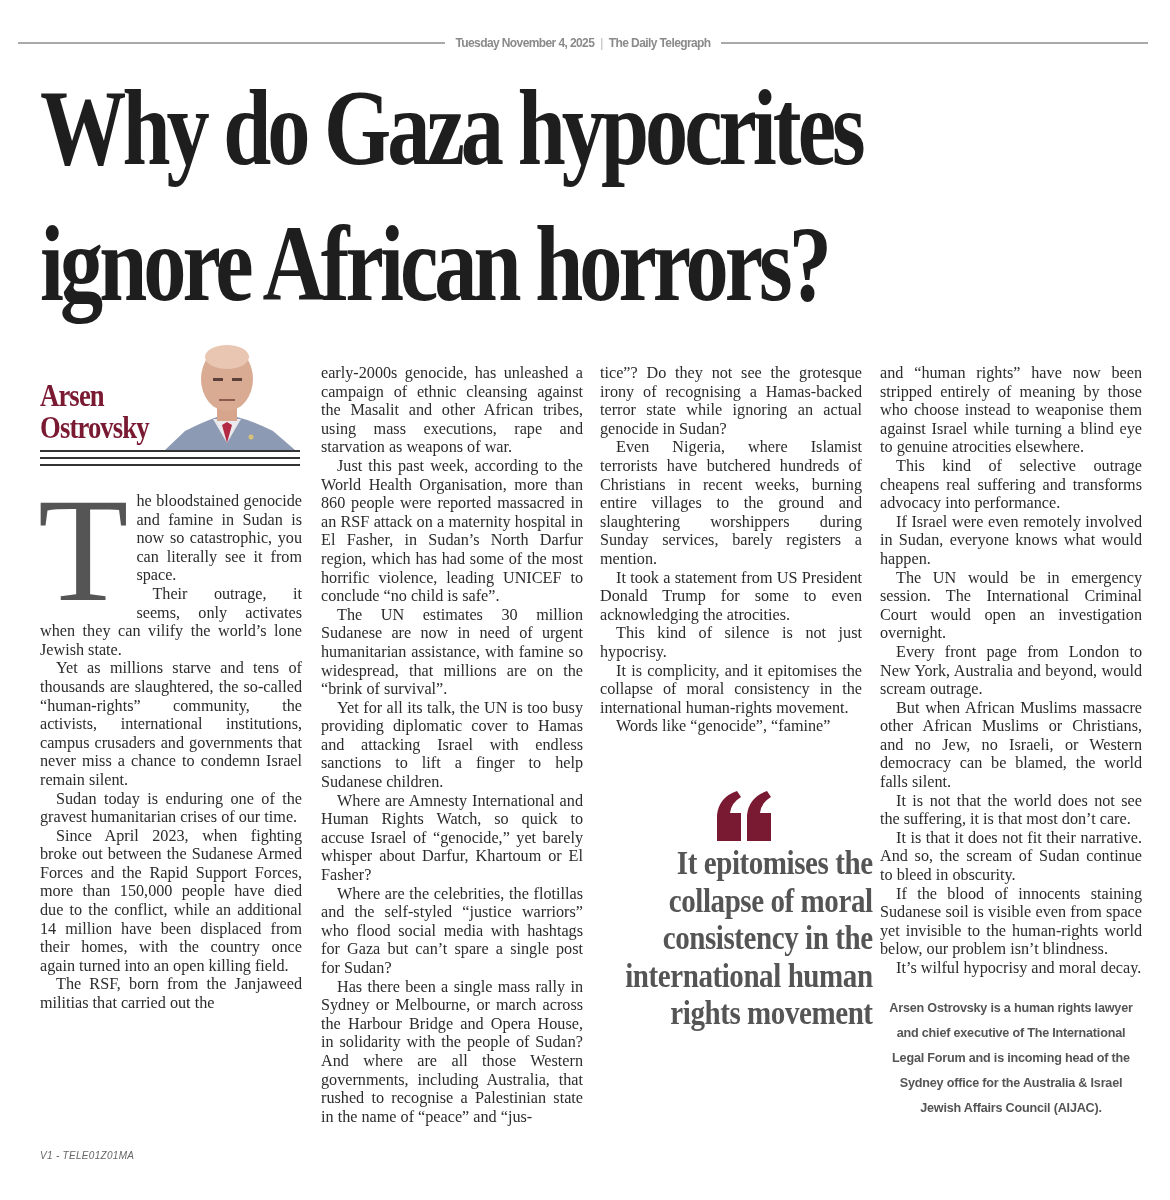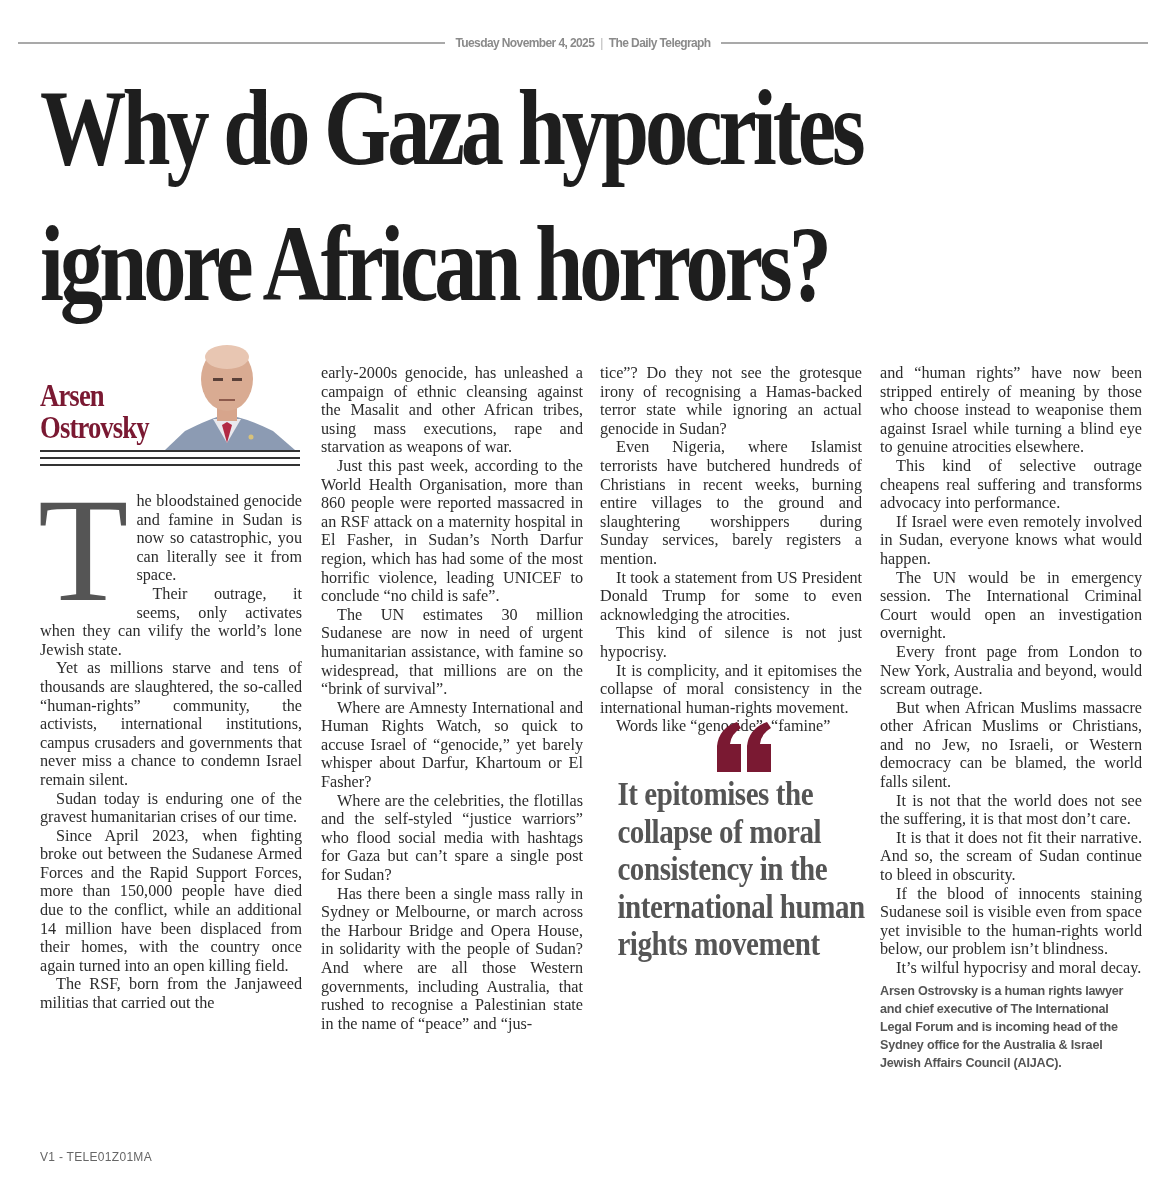--- a/index.html
+++ b/index.html
@@ -22,26 +22,26 @@
   .col { position: absolute; font-size: 16.2px; line-height: 18.6px; text-align: justify; hyphens: manual; color: #2c2c2c; }
   .col p { margin: 0; text-indent: 16px; }
   .col p.noind { text-indent: 0; }
   .c1 { left: 40px; top: 492px; width: 262px; }
   .c2 { left: 321px; top: 364px; width: 262px; }
   .c3 { left: 600px; top: 364px; width: 262px; }
   .c4 { left: 880px; top: 364px; width: 262px; }
 
   .dropcap { float: left; font-family: "Liberation Serif", "DejaVu Serif", serif; font-size: 148px; line-height: 112px; height: 118px; color: #555; margin: 2px 8px 0 -2px; font-weight: normal; }
 
-  .pull { position: absolute; left: 600px; top: 722px; width: 290px; text-align: left; }
+  .pull { position: absolute; left: 600px; top: 791px; width: 290px; text-align: right; }
   .pull .q { height: 52px; display: flex; justify-content: center; }
   .pull .text { font-family: "Liberation Serif", "DejaVu Serif", serif; font-weight: bold; color: #555; font-size: 33px; line-height: 37.5px; margin-top: 2px; letter-spacing: -0.5px; transform: scaleX(0.88); }
 
-  .bio { margin-top: 4px; font-family: "Liberation Sans", "DejaVu Sans", sans-serif; font-weight: bold; font-size: 12.6px; line-height: 18px; color: #555; text-align: left; letter-spacing: -0.2px; }
-  .slug { position: absolute; left: 40px; top: 1150px; font-family: "Liberation Sans", "DejaVu Sans", sans-serif; font-size: 12px; color: #666; letter-spacing: 0.3px; }
+  .bio { margin-top: 18px; font-family: "Liberation Sans", "DejaVu Sans", sans-serif; font-weight: bold; font-size: 12.6px; line-height: 25px; color: #555; text-align: center; letter-spacing: -0.2px; }
+  .slug { position: absolute; left: 40px; top: 1150px; font-family: "Liberation Sans", "DejaVu Sans", sans-serif; font-size: 10px; color: #666; letter-spacing: 0.3px; font-style: italic; }
 </style>
 </head>
 <body>
 
 <div class="dateline">
   <div class="rule"></div>
   <div class="txt">
     <span>Tuesday November 4, 2025</span><span class="sep">|</span><span>The Daily Telegraph</span>
   </div>
   <div class="rule"></div>
@@ -85,20 +85,21 @@
   <p>Yet as millions starve and tens of thousands are slaughtered, the so-called “human-rights” community, the activists, international institutions, campus crusaders and governments that never miss a chance to condemn Israel remain silent.</p>
   <p>Sudan today is enduring one of the gravest humanitarian crises of our time.</p>
   <p>Since April 2023, when fighting broke out between the Sudanese Armed Forces and the Rapid Support Forces, more than 150,000 people have died due to the conflict, while an additional 14 million have been displaced from their homes, with the country once again turned into an open killing field.</p>
   <p>The RSF, born from the Janjaweed militias that carried out the</p>
 </div>
 
 <div class="col c2">
   <p class="noind">early-2000s genocide, has unleashed a campaign of ethnic cleansing against the Masalit and other African tribes, using mass executions, rape and starvation as weapons of war.</p>
   <p>Just this past week, according to the World Health Organisation, more than 860 people were reported massacred in an RSF attack on a maternity hospital in El Fasher, in Sudan’s North Darfur region, which has had some of the most horrific violence, leading UNICEF to conclude “no child is safe”.</p>
   <p>The UN estimates 30 million Sudanese are now in need of urgent humanitarian assistance, with famine so widespread, that millions are on the “brink of survival”.</p>
+  <p>Yet for all its talk, the UN is too busy providing diplomatic cover to Hamas and attacking Israel with endless sanctions to lift a finger to help Sudanese children.</p>
   <p>Where are Amnesty International and Human Rights Watch, so quick to accuse Israel of “genocide,” yet barely whisper about Darfur, Khartoum or El Fasher?</p>
   <p>Where are the celebrities, the flotillas and the self-styled “justice warriors” who flood social media with hashtags for Gaza but can’t spare a single post for Sudan?</p>
   <p>Has there been a single mass rally in Sydney or Melbourne, or march across the Harbour Bridge and Opera House, in solidarity with the people of Sudan? And where are all those Western governments, including Australia, that rushed to recognise a Palestinian state in the name of “peace” and “jus-</p>
 </div>
 
 <div class="col c3">
   <p class="noind">tice”? Do they not see the grotesque irony of recognising a Hamas-backed terror state while ignoring an actual genocide in Sudan?</p>
   <p>Even Nigeria, where Islamist terrorists have butchered hundreds of Christians in recent weeks, burning entire villages to the ground and slaughtering worshippers during Sunday services, barely registers a mention.</p>
   <p>It took a statement from US President Donald Trump for some to even acknowledging the atrocities.</p>
   <p>This kind of silence is not just hypocrisy.</p>

